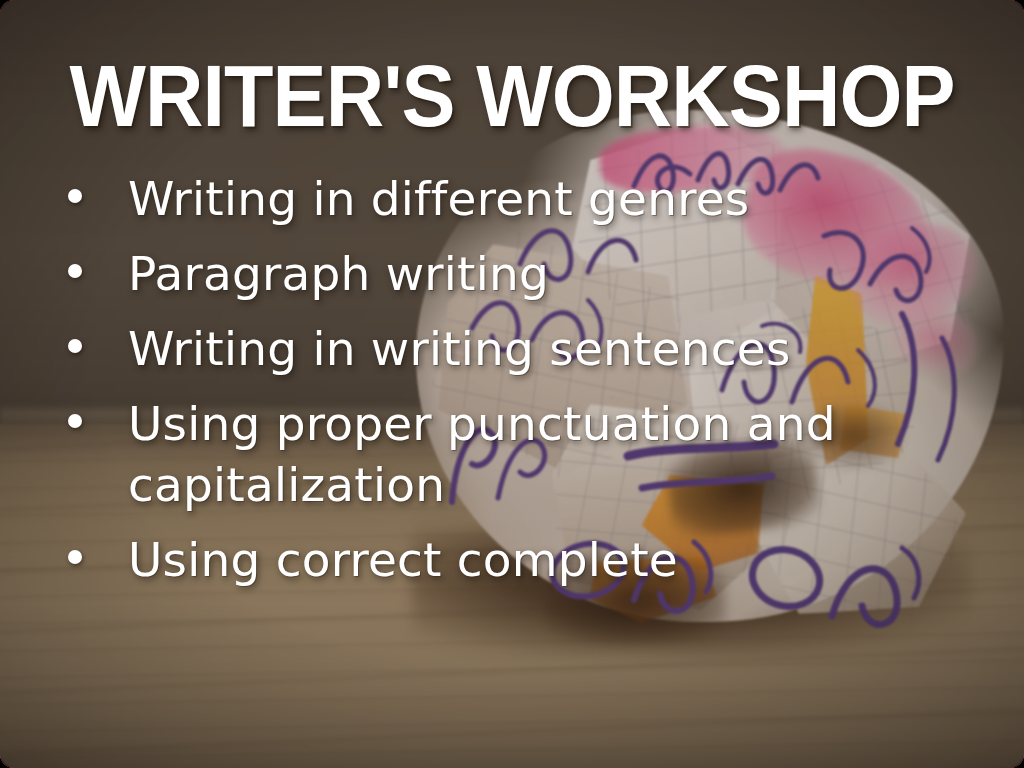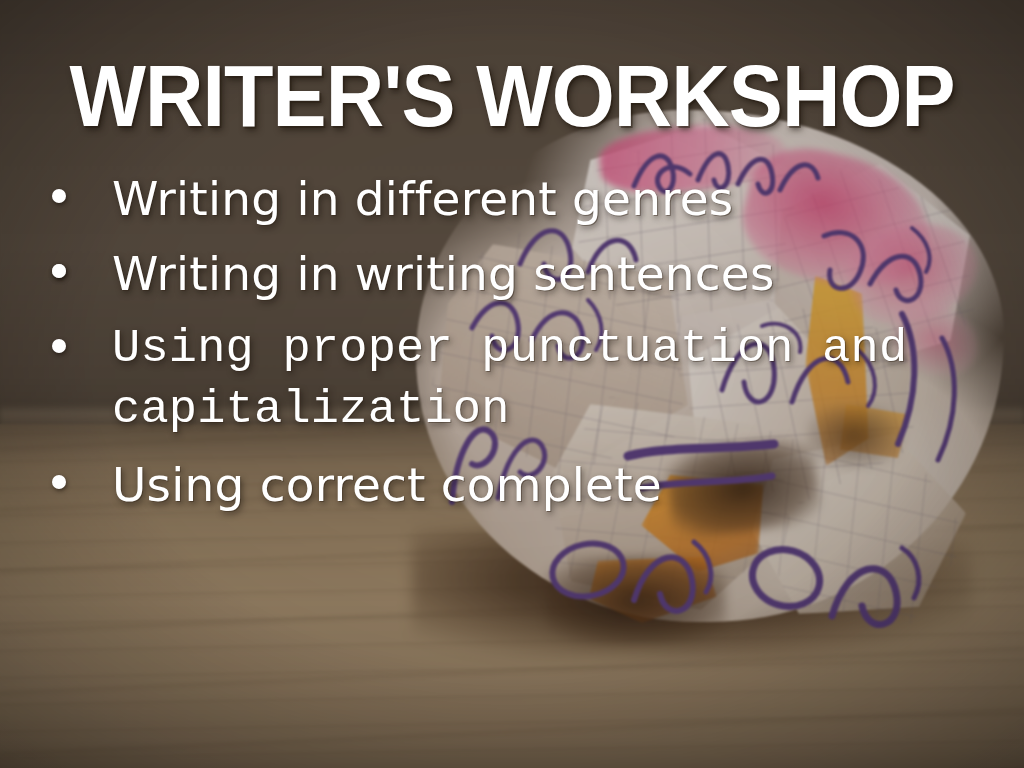--- a/index.html
+++ b/index.html
@@ -9,20 +9,21 @@
   }
   body {
     font-family: "Liberation Sans", sans-serif;
   }
   #slide {
     position: relative;
     width: 1024px;
     height: 768px;
     overflow: hidden;
     background: #be185d;
+    border-radius: 14px;
   }
 
   
   .bg-layer { position: absolute; inset: 0; }
 
   
   .bg-wall {
     position: absolute;
     left: 0; right: 0; top: 0;
     height: 428px;
@@ -278,21 +279,21 @@
     color: #ffffff;
     transform: scaleX(0.92);
     transform-origin: center top;
     text-shadow:
        2px 2px 0 rgba(40,28,18,.45),
        3px 4px 7px rgba(20,12,6,.55);
     white-space: nowrap;
   }
   .bullet-list {
     position: absolute;
-    left: 42px;
+    left: 58px;
     top: 168px;
     width: 900px;
     margin: 0;
     padding: 0;
     list-style: none;
   }
   .bullet-item {
     position: relative;
     padding-left: 70px;
     margin: 0 0 14px 0;
@@ -309,21 +310,21 @@
   .bullet-item .dot {
     position: absolute;
     left: 10px;
     top: 21px;
     width: 14px;
     height: 14px;
     border-radius: 50%;
     background: #ffffff;
     box-shadow: 1px 2px 4px rgba(18,11,5,.55);
   }
-  .bullet-item.wrap { max-width: 800px; font-family: Liberation Mono, monospace; }
+  .bullet-item.wrap { max-width: 800px; }
 </style>
 </head>
 <body>
 
 <div id="slide">
 
   <div class="bg-layer">
 
     <div class="bg-wall"></div>
     <div class="bg-baseboard"></div>
@@ -453,20 +454,21 @@
 
     <div class="slide-title">WRITER'S WORKSHOP</div>
 
     <ul class="bullet-list">
       <li class="bullet-item">
         <span class="dot"></span>
         <span>Writing in different genres</span>
       </li>
       <li class="bullet-item">
         <span class="dot"></span>
+        <span>Paragraph writing</span>
       </li>
       <li class="bullet-item">
         <span class="dot"></span>
         <span>Writing in writing sentences</span>
       </li>
       <li class="bullet-item wrap">
         <span class="dot"></span>
         <span>Using proper punctuation and capitalization</span>
       </li>
       <li class="bullet-item">

